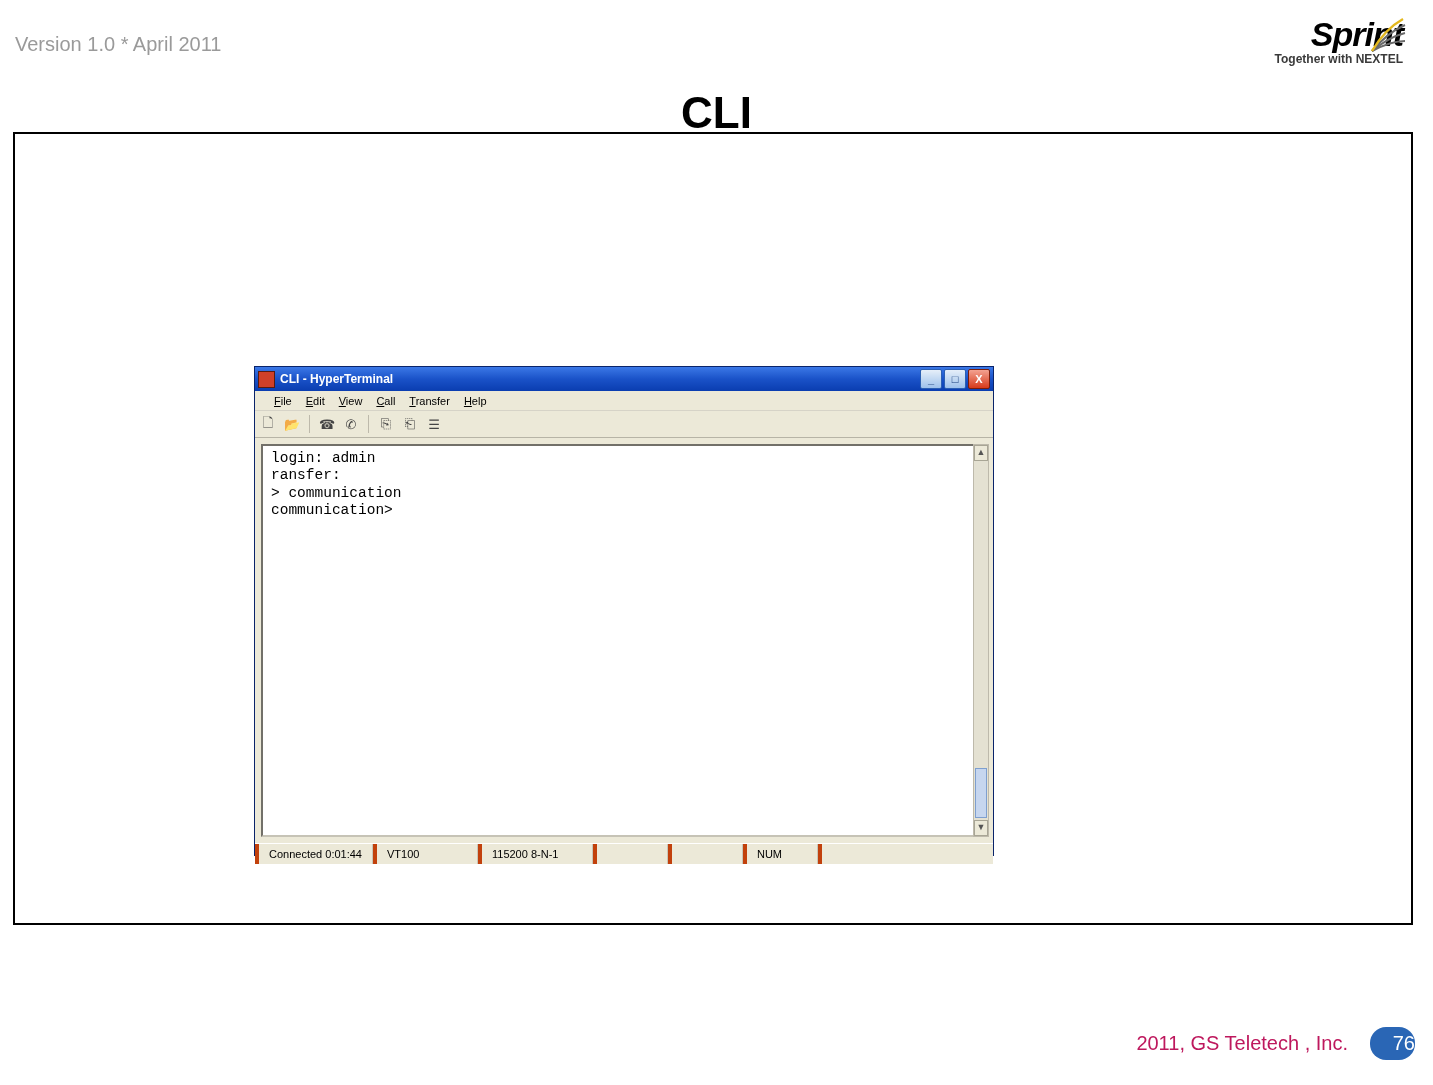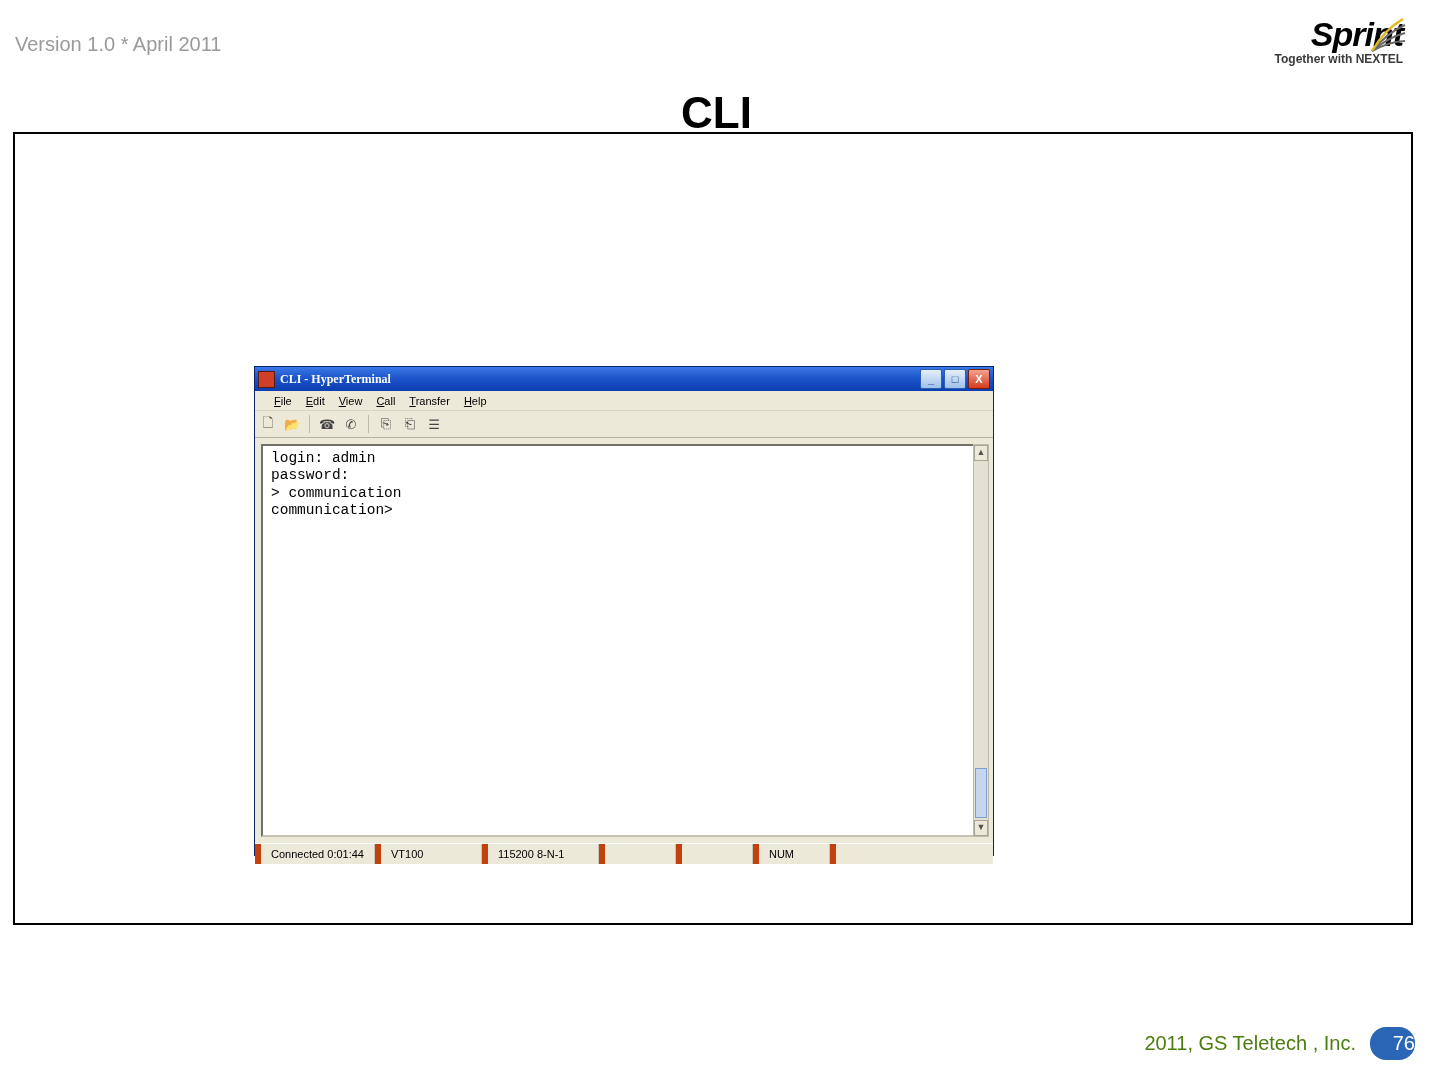--- a/index.html
+++ b/index.html
@@ -5,44 +5,44 @@
   html,body{margin:0;padding:0;width:1433px;height:1085px;background:#fff;font-family:Arial,Helvetica,sans-serif;color:#000;}
   .page{position:relative;width:1433px;height:1085px;}
   .ver{position:absolute;left:15px;top:33px;color:#9a9a9a;font-size:20px;}
   .logo{position:absolute;right:30px;top:15px;text-align:right;}
   .logo .brand{font-size:34px;font-weight:bold;font-style:italic;color:#000;letter-spacing:-1px;}
   .logo .tag{font-size:12px;color:#3a3a3a;font-weight:bold;margin-top:-2px;margin-left:47px;}
   .logo .fan{position:absolute;right:-4px;top:-2px;width:40px;height:40px;}
   .title{position:absolute;left:0;right:0;top:88px;text-align:center;font-size:44px;font-weight:bold;}
   .frame{position:absolute;left:13px;top:132px;width:1400px;height:793px;border:2px solid #000;box-sizing:border-box;}
   .bullets{position:absolute;left:50px;top:170px;font-size:19px;line-height:1.35;}
-  .footer-right{position:absolute;right:77px;bottom:30px;color:#4d7c0f;font-size:20px;}
+  .footer-right{position:absolute;right:85px;bottom:30px;color:#be185d;font-size:20px;}
   .page-num{position:absolute;right:18px;bottom:25px;width:45px;height:33px;background:#2a66b5;border-radius:16px/16px;color:#fff;font-size:20px;text-align:right;line-height:33px;}
   
   .ht{position:absolute;left:254px;top:366px;width:740px;height:490px;background:#ece9d8;border:1px solid #0a246a;box-sizing:border-box;}
   .ht .tbar{height:24px;background:linear-gradient(to bottom,#3b78e7 0%,#1a52c8 50%,#0a3db0 100%);display:flex;align-items:center;padding:0 3px;color:#fff;font-size:12px;}
   .ht .tbar .icon{width:15px;height:15px;background:#d04028;border:1px solid #5a1b0f;margin-right:5px;}
-  .ht .tbar .ttl{font-weight:bold;font-family:Liberation Serif, serif;}
+  .ht .tbar .ttl{font-weight:bold;}
   .ht .tbar .spacer{flex:1;}
   .ht .tbar .wbtn{width:20px;height:18px;margin-left:2px;background:linear-gradient(#e6eff9,#9ec1eb);border:1px solid #2b5fb3;border-radius:2px;display:flex;align-items:center;justify-content:center;font-size:11px;color:#163d7a;font-weight:bold;}
   .ht .tbar .wbtn.close{background:linear-gradient(#f3a291,#d63a1b);color:#fff;border-color:#7a1c0a;}
   .ht .menubar{height:19px;background:#ece9d8;border-bottom:1px solid #d6d3c7;display:flex;align-items:center;padding:0 12px;font-size:11px;color:#000;}
   .ht .menubar span{padding:0 7px;}
   .ht .menubar span u{text-decoration:underline;}
   .ht .toolbar{height:26px;background:#ece9d8;border-bottom:1px solid #b7b4a6;display:flex;align-items:center;padding:0 4px;gap:6px;}
   .ht .toolbar .tb{width:18px;height:18px;display:flex;align-items:center;justify-content:center;font-size:13px;color:#444;}
   .ht .toolbar .sep{width:1px;height:18px;background:#bdb9ab;margin:0 2px;}
   .ht .client{position:relative;background:#ece9d8;height:397px;padding:4px;}
   .ht .term{position:absolute;inset:6px 18px 6px 6px;background:#fff;border:2px inset #c6c3b6;overflow:hidden;}
   .ht .term pre{margin:4px 8px;font-family:"Courier New",monospace;font-size:14.5px;line-height:1.2;color:#000;}
   .ht .vscroll{position:absolute;right:4px;top:6px;bottom:6px;width:14px;background:#e4e1d2;border:1px solid #bdb9ab;display:flex;flex-direction:column;justify-content:space-between;}
   .ht .vscroll .arrow{height:14px;background:#ece9d8;border:1px solid #a8a595;text-align:center;font-size:9px;line-height:12px;color:#555;}
   .ht .vscroll .thumb{position:absolute;left:1px;right:1px;bottom:18px;height:48px;background:#c6d6ef;border:1px solid #7e9fcf;}
   .ht .status{height:20px;background:#ece9d8;border-top:1px solid #fff;display:flex;align-items:center;font-size:11px;color:#000;}
-  .ht .status .cell{padding:0 10px;height:100%;display:flex;align-items:center;border-right:1px solid #c9c6b8;border-left:6px solid #c2410c;}
+  .ht .status .cell{padding:0 10px;height:100%;display:flex;align-items:center;border-right:1px solid #c9c6b8;border-left:4px solid #c2410c;}
 </style>
 </head>
 <body>
 <div class="page">
 
   <div class="ver">Version 1.0 * April 2011</div>
 
   <div class="logo">
     <span class="brand">Sprint</span>
     <svg class="fan" viewBox="0 0 40 40">
@@ -83,21 +83,21 @@
       <div class="tb">☎</div>
       <div class="tb">✆</div>
       <div class="sep"></div>
       <div class="tb">⎘</div>
       <div class="tb">⎗</div>
       <div class="tb">☰</div>
     </div>
     <div class="client">
       <div class="term">
         <pre><span>login: admin</span>
-<span>password:</span>
+<span>ransfer:</span>
 <span>&gt; communication</span>
 <span>communication&gt;</span></pre>
       </div>
       <div class="vscroll">
         <div class="arrow">▲</div>
         <div class="thumb"></div>
         <div class="arrow">▼</div>
       </div>
     </div>
     <div class="status">

